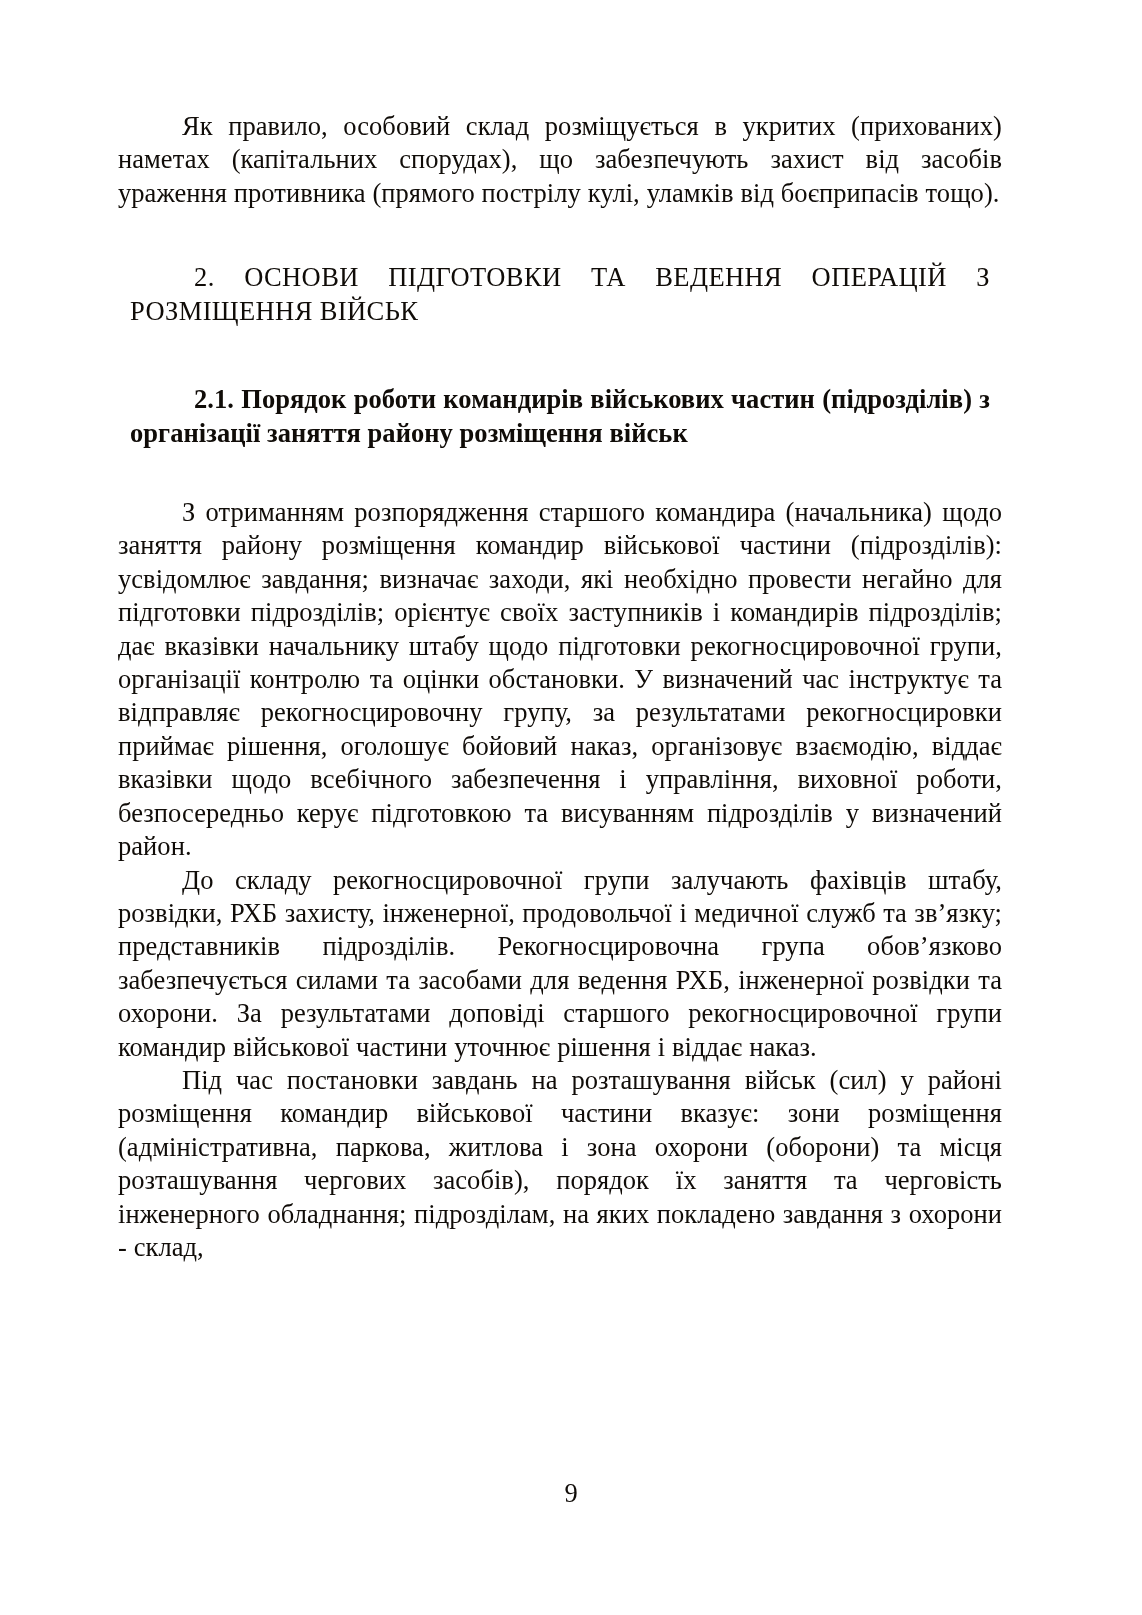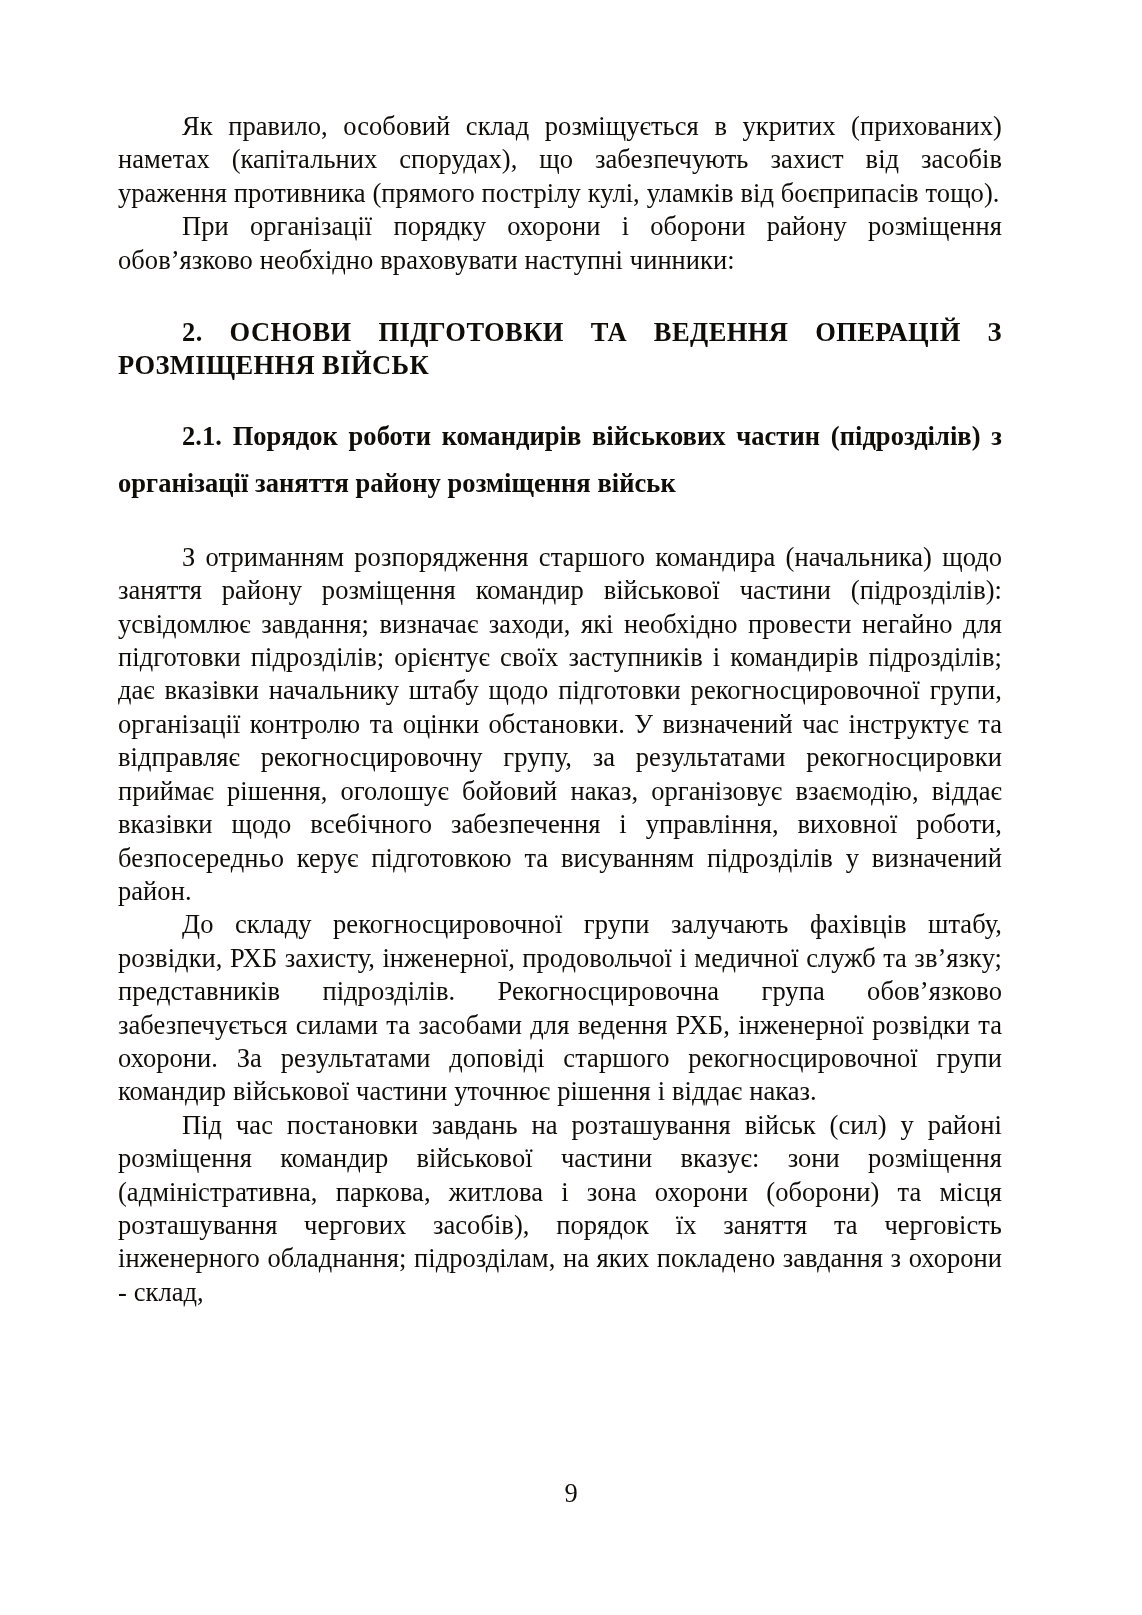--- a/index.html
+++ b/index.html
@@ -29,33 +29,33 @@
     margin: 0;
     font-size: 26.5px;
     line-height: 33.4px;
     text-align: justify;
     text-justify: inter-word;
     text-indent: 64px;
     letter-spacing: 0.05px;
     word-spacing: 0.2px;
   }
   h2.section-head {
-    margin: 0;
+    margin: 12px;
     font-size: 26.5px;
     line-height: 33.4px;
-    font-weight: bold;
+    font-weight: normal;
     text-align: justify;
     text-justify: inter-word;
     text-indent: 64px;
     letter-spacing: 0.4px;
   }
   h3.sub-head {
-    margin: 0;
+    margin: 12px;
     font-size: 26.5px;
-    line-height: 47px;
+    line-height: 34px;
     font-weight: bold;
     text-align: justify;
     text-justify: inter-word;
     text-indent: 64px;
     letter-spacing: 0.05px;
   }
   .gap-before-section { height: 39px; }
   .gap-after-section { height: 30px; }
   .gap-after-sub { height: 34px; }
   .page-number {
@@ -71,21 +71,20 @@
   .justify-all { text-align-last: left; }
 </style>
 </head>
 <body>
 
 <div class="page">
   <div class="content">
 
     <p class="body-par justify-all">Як правило, особовий склад розміщується в укритих (прихованих) наметах (капітальних спорудах), що забезпечують захист від засобів ураження противника (прямого пострілу кулі, уламків від боєприпасів тощо).</p>
 
-    <p class="body-par justify-all">При організації порядку охорони і оборони району розміщення обов’язково необхідно враховувати наступні чинники:</p>
 
 
 
 
 
     <div class="gap-before-section"></div>
 
     <h2 class="section-head justify-all">2. ОСНОВИ ПІДГОТОВКИ ТА ВЕДЕННЯ ОПЕРАЦІЙ З РОЗМІЩЕННЯ ВІЙСЬК</h2>
 
     <div class="gap-after-section"></div>

